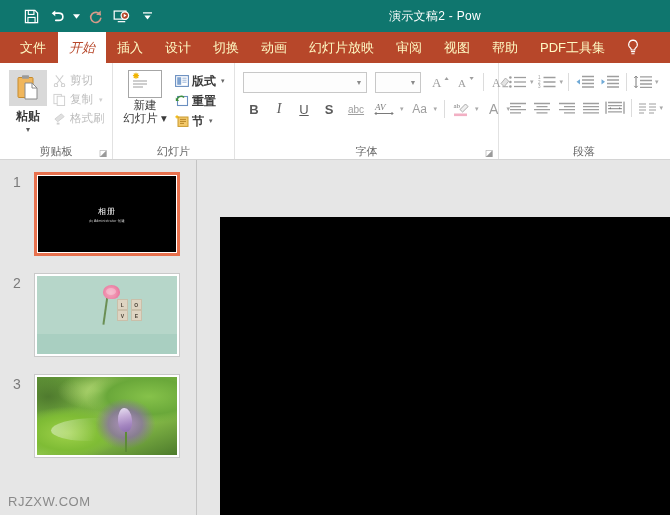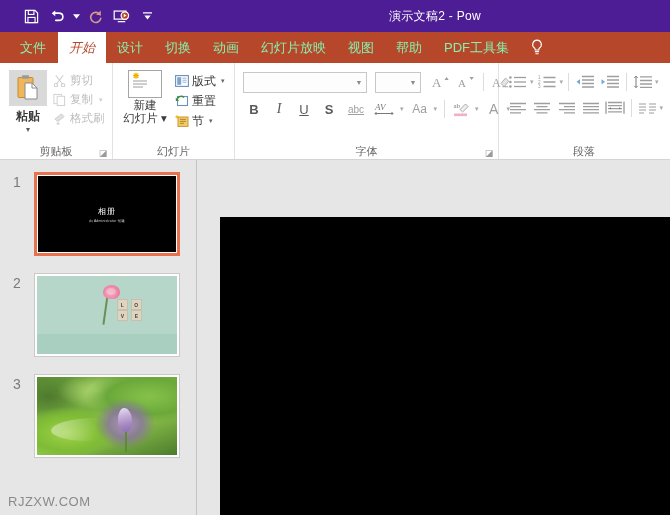--- a/index.html
+++ b/index.html
@@ -7,21 +7,21 @@
     width: 670px; height: 515px;
     overflow: hidden;
     font-family: "Liberation Sans", "DejaVu Sans", sans-serif;
     background: #ffffff;
   }
   #app { position: relative; width: 670px; height: 515px; overflow: hidden; }
 
   
   .titlebar {
     position: absolute; top: 0; left: 0; width: 670px; height: 32px;
-    background: #4c1d95;
+    background: #0f766e;
     display: flex; align-items: center;
   }
   .qat { display: flex; align-items: center; height: 32px; padding-left: 18px; gap: 0px; }
   .qat-btn {
     width: 26px; height: 26px;
     display: flex; align-items: center; justify-content: center;
     cursor: default;
   }
   .qat-btn svg { display: block; }
   .qat-caret {
@@ -39,21 +39,21 @@
   
   .tabbar {
     position: absolute; top: 32px; left: 0; width: 670px; height: 31px;
     background: #b7472a;
     display: flex; align-items: stretch;
     padding-left: 8px;
   }
   .tab {
     display: flex; align-items: center; justify-content: center;
     padding: 0 11px; height: 31px;
-    color: #86efac; font-size: 13px; white-space: nowrap;
+    color: #fef9c3; font-size: 13px; white-space: nowrap;
     cursor: default;
   }
   .tab.active { background: #ffffff; color: #b7472a; font-style: italic; }
   .tab.file { padding: 0 12px; }
   .lightbulb {
     display: flex; align-items: center; justify-content: center;
     width: 26px; height: 31px; margin-left: 4px;
   }
 
   
@@ -111,21 +111,21 @@
     width: 34px; height: 28px; border: 1px solid #a6a6a6; background: #fff;
     position: relative;
   }
   .newslide-label {
     font-size: 11.5px; color: #3b3b3b; text-align: center;
     line-height: 13px; margin-top: 1px;
   }
   .slides-cmds { display: flex; flex-direction: column; padding-top: 4px; margin-left: 3px; }
   .slides-cmd {
     display: flex; align-items: center; height: 20px; gap: 3px;
-    color: #3b3b3b; font-size: 12px; white-space: nowrap;
+    color: #3b3b3b; font-size: 12px; white-space: nowrap; font-weight: bold;
   }
   .slides-cmd .mini-caret { font-size: 7px; color: #666; margin-left: 2px; }
 
   
   .g-font { width: 264px; }
   .font-row { display: flex; align-items: center; height: 26px; gap: 3px; }
   .font-row.r2 { height: 28px; }
   .combo {
     height: 21px; background: #fdfdfd; border: 1px solid #c8c8c8;
     display: flex; align-items: center;
@@ -309,24 +309,26 @@
           <path d="M2.5 4h7L6 8.4z" fill="#fff"></path>
         </svg>
       </div>
     </div>
     <div class="title-text">演示文稿2  -  Pow</div>
   </div>
 
   <div class="tabbar">
     <div class="tab file">文件</div>
     <div class="tab active">开始</div>
+    <div class="tab">插入</div>
     <div class="tab">设计</div>
     <div class="tab">切换</div>
     <div class="tab">动画</div>
     <div class="tab">幻灯片放映</div>
+    <div class="tab">审阅</div>
     <div class="tab">视图</div>
     <div class="tab">帮助</div>
     <div class="tab">PDF工具集</div>
     <div class="lightbulb">
       <svg class="gi" width="14" height="17" viewBox="0 0 14 18">
         <path d="M7 1.2a4.6 4.6 0 0 0-2.7 8.3c.5.4.8 1 .8 1.6v.6h3.8v-.6c0-.6.3-1.2.8-1.6A4.6 4.6 0 0 0 7 1.2z" fill="none" stroke="#fff" stroke-width="1.2"></path>
         <path d="M5.3 13.4h3.4M5.8 15.6h2.4" stroke="#fff" stroke-width="1.2" stroke-linecap="round"></path>
       </svg>
     </div>
   </div>

